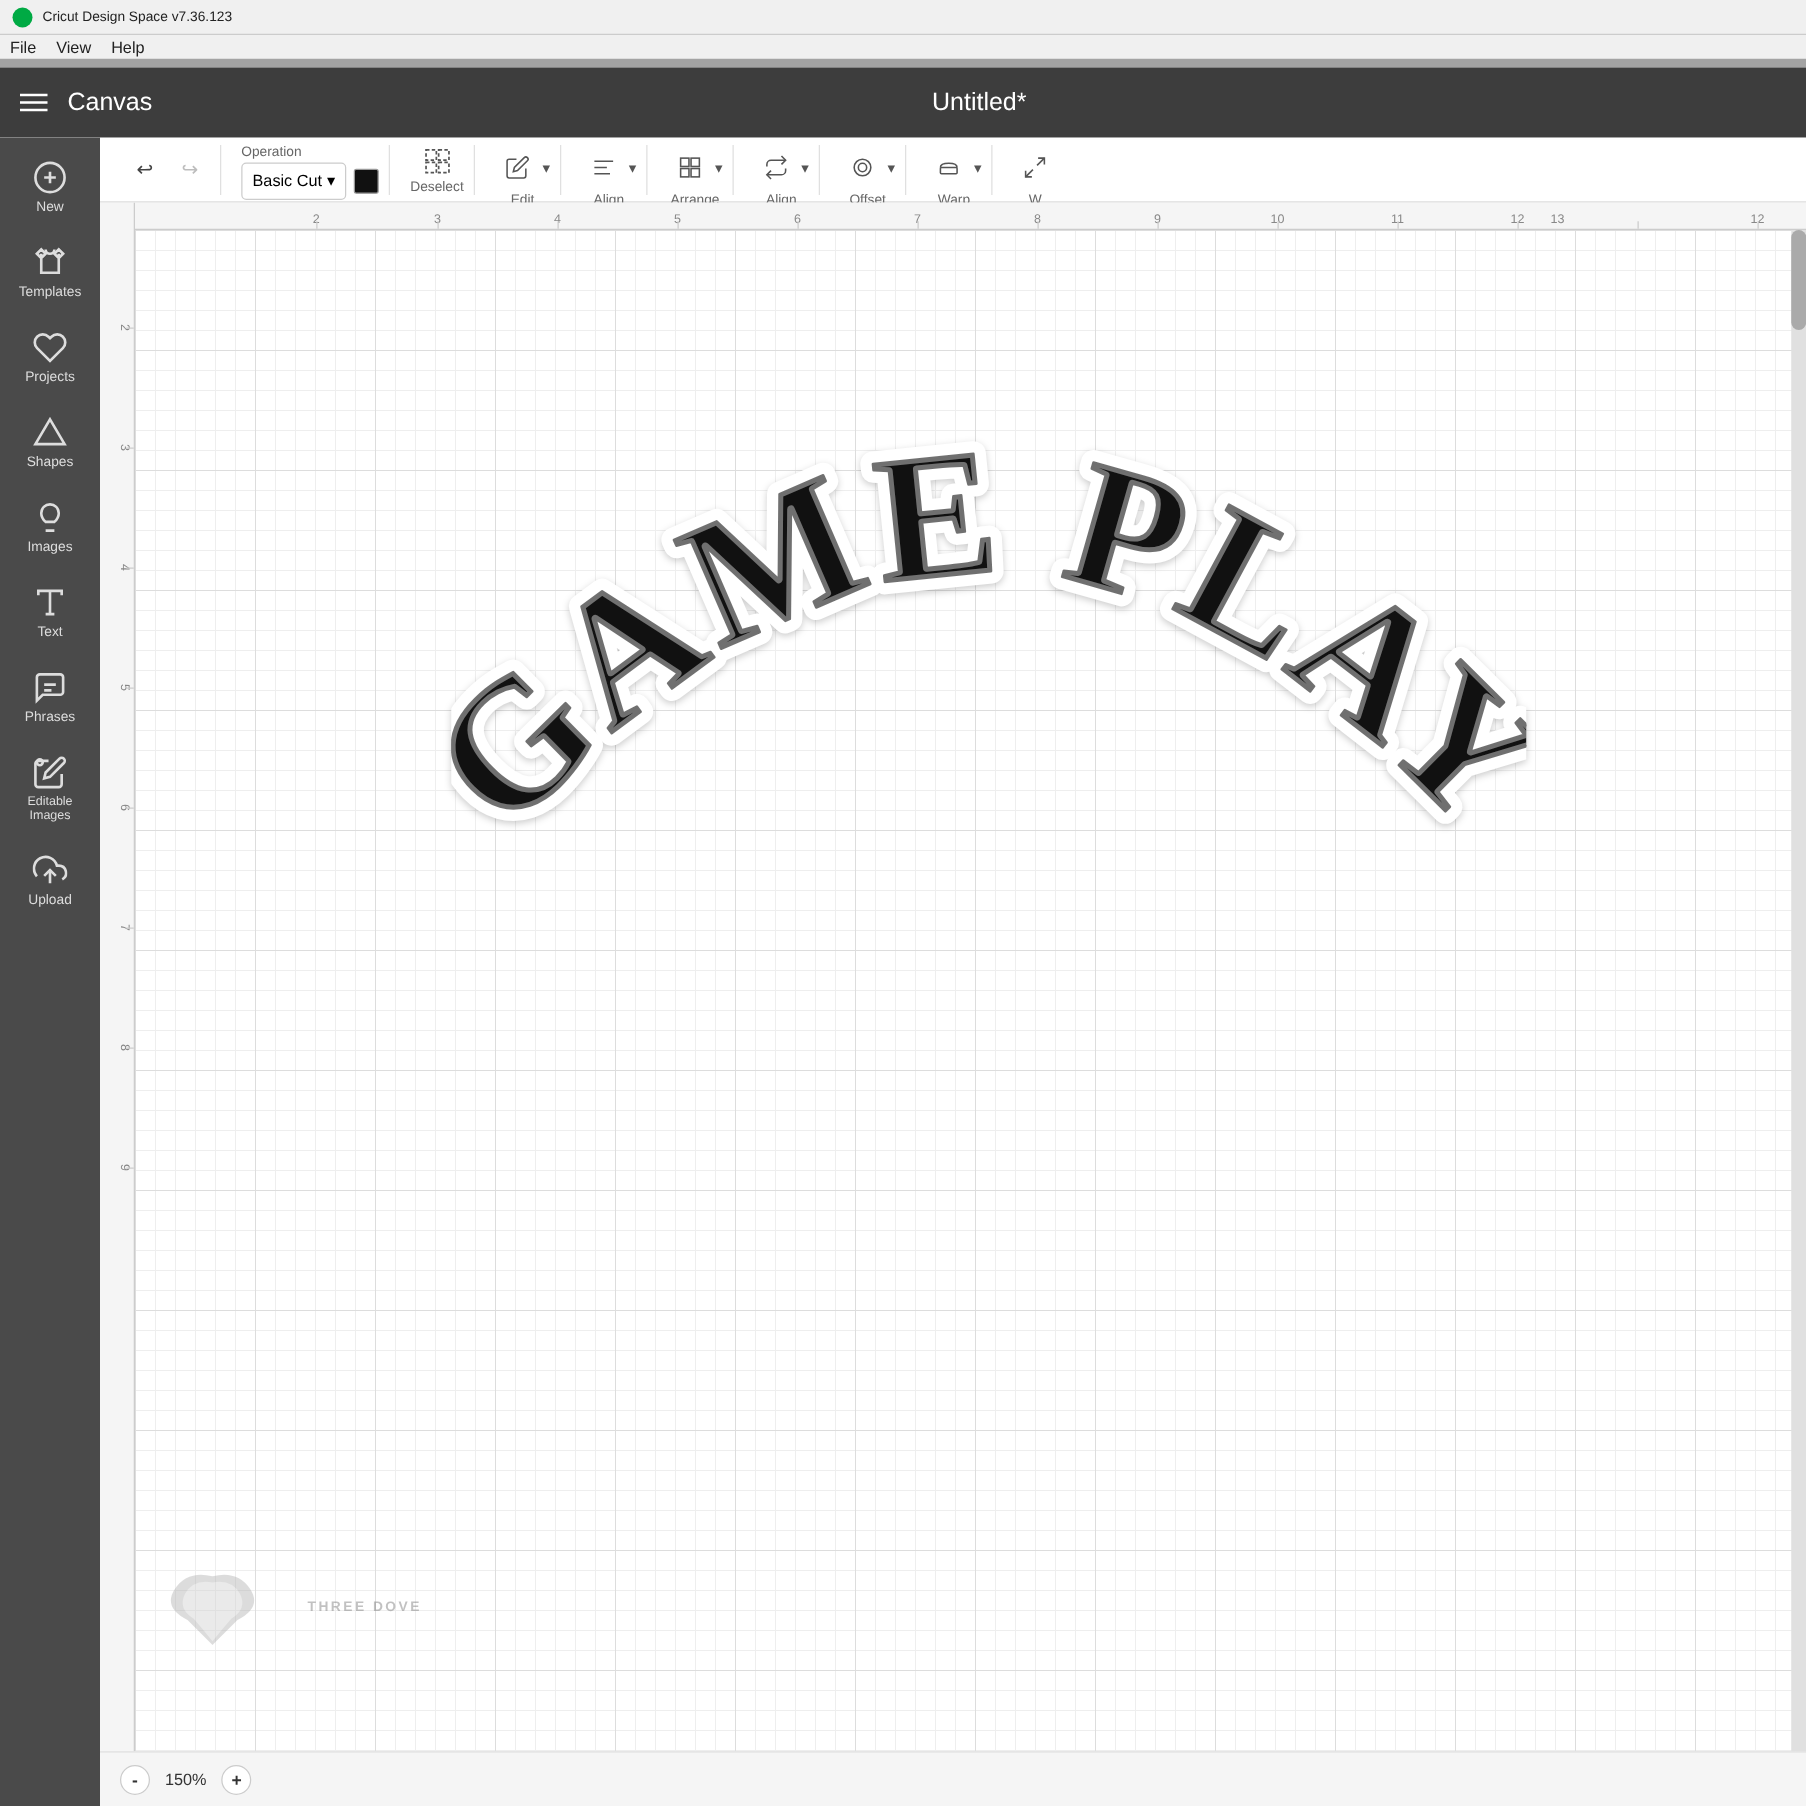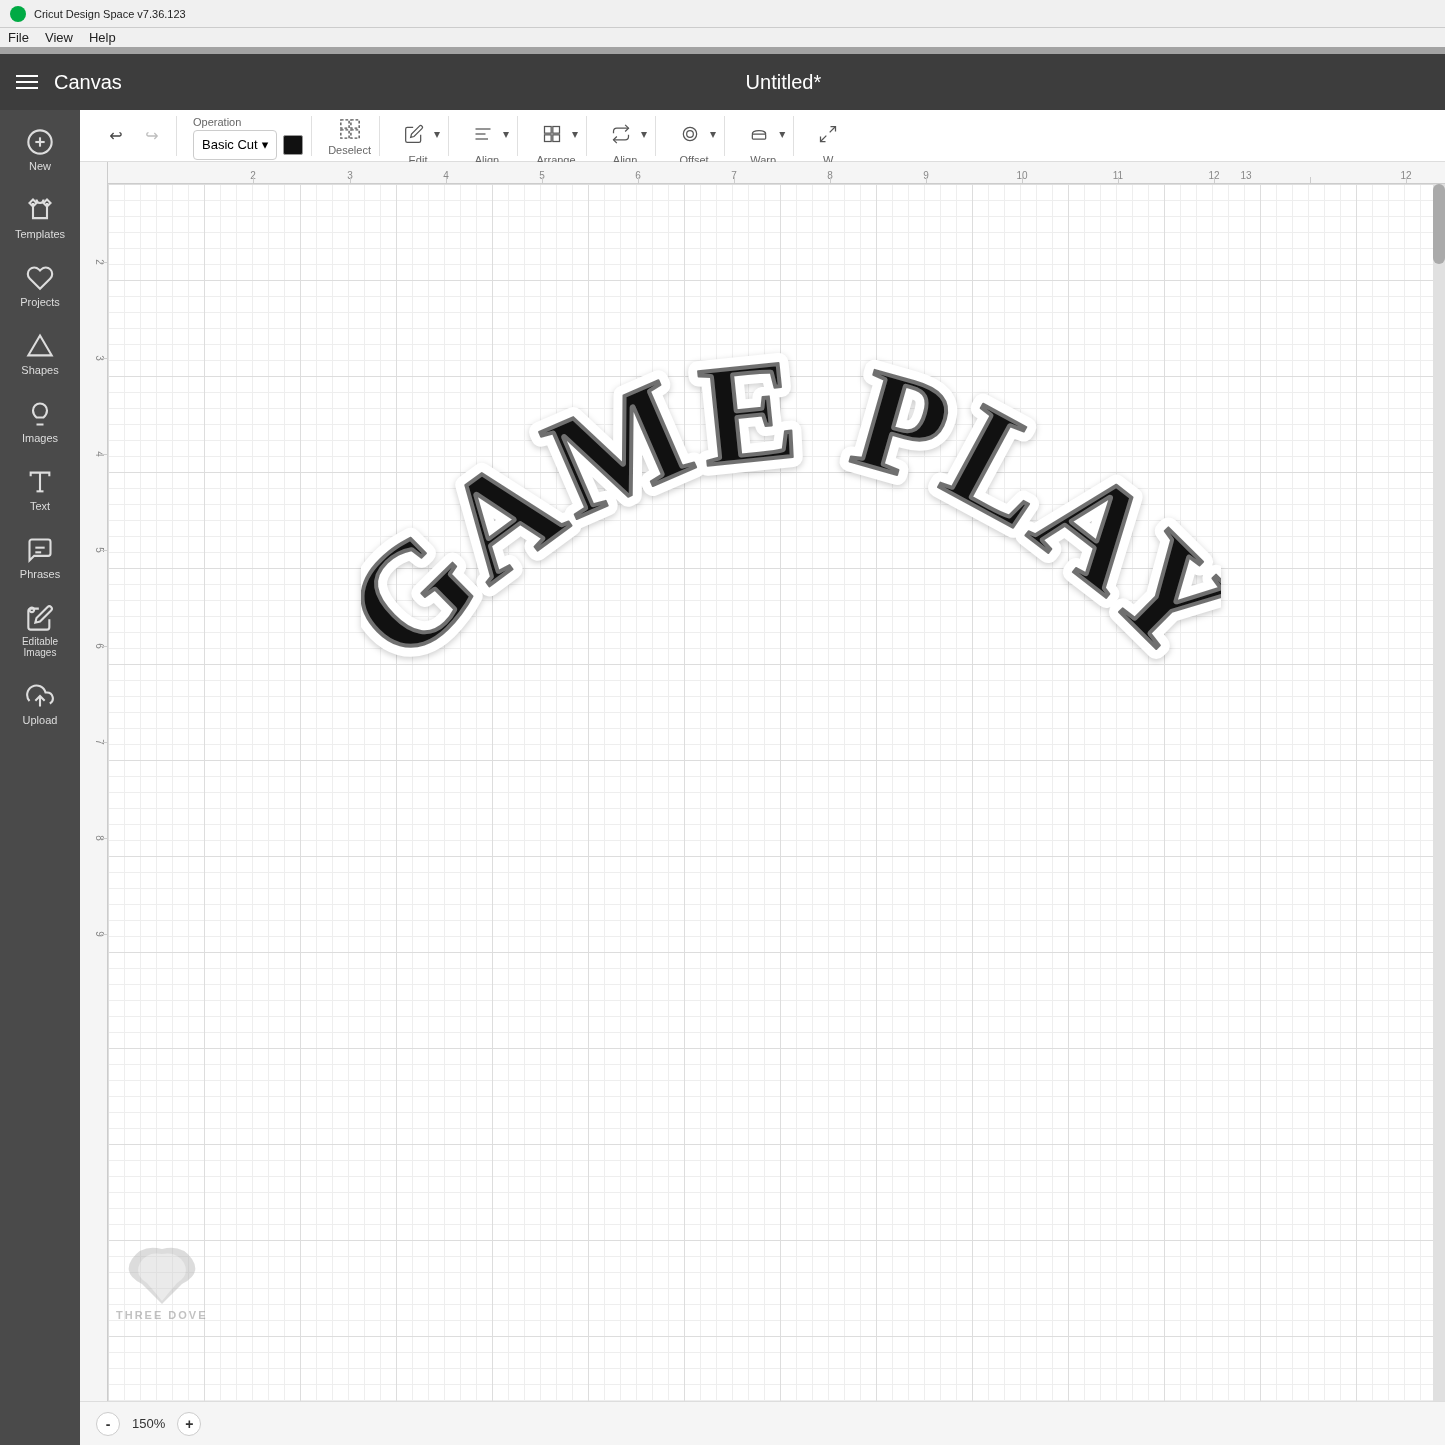--- a/index.html
+++ b/index.html
@@ -618,21 +618,21 @@
               <text font-family="'Georgia', 'Times New Roman', serif" font-size="145" font-weight="900" fill="#111111" stroke="#111111" stroke-width="2" stroke-linejoin="round" letter-spacing="4">
                 <textPath href="#arc-path" startOffset="50%" text-anchor="middle">GAME PLAY</textPath>
               </text>
 
               <text font-family="'Georgia', 'Times New Roman', serif" font-size="145" font-weight="900" fill="none" stroke="white" stroke-width="6" stroke-linejoin="round" letter-spacing="4" opacity="0.4">
                 <textPath href="#arc-path" startOffset="50%" text-anchor="middle">GAME PLAY</textPath>
               </text>
             </svg>
           </div>
 
-          <div id="watermark" style="position: absolute; bottom: 80px; left: 8px; display: flex; flex-direction: column; align-items: center; opacity: 0.4;">
+          <div id="watermark" style="position: absolute; bottom: 80px; left: 22px; display: flex; flex-direction: row; align-items: center; opacity: 0.4; gap: 36px;">
             <svg width="80" height="70" viewBox="0 0 80 70">
 
               <path d="M40 10 Q60 5 70 20 Q80 35 60 45 Q50 55 40 65 Q30 55 20 45 Q0 35 10 20 Q20 5 40 10Z" fill="#aaa"></path>
               <path d="M40 15 Q55 12 62 24 Q68 36 55 44 Q48 52 40 62 Q32 52 25 44 Q12 36 18 24 Q25 12 40 15Z" fill="#ccc"></path>
             </svg>
             <span style="font-size: 11px; color: #666; font-weight: 600; letter-spacing: 2px;">THREE DOVE</span>
           </div>
 
         </div>
 

